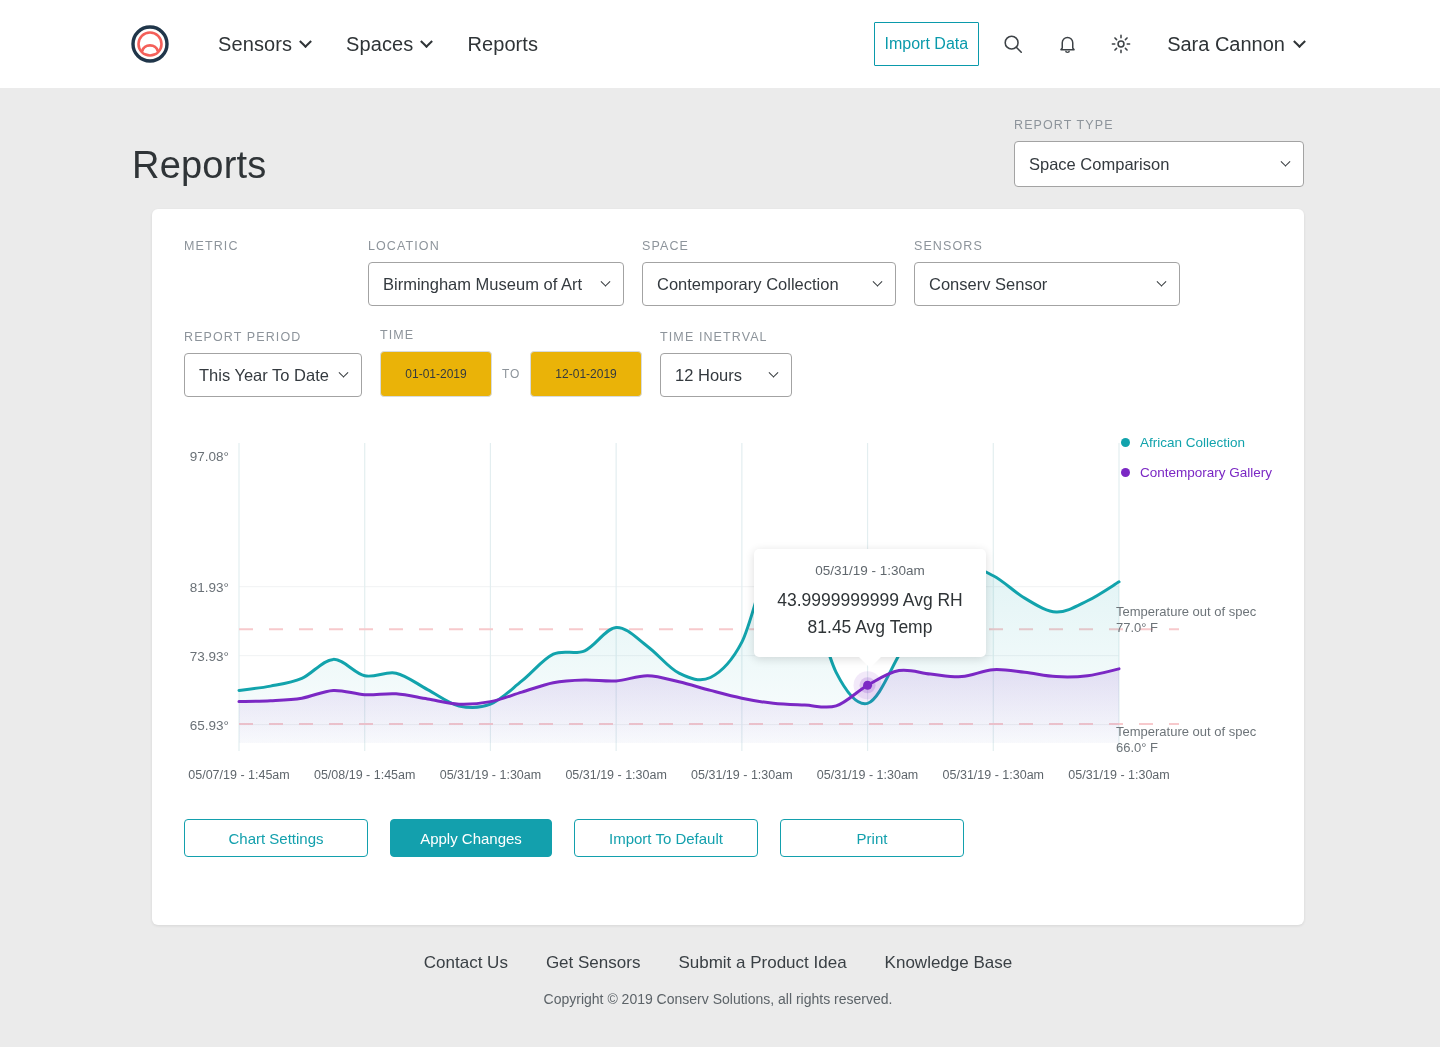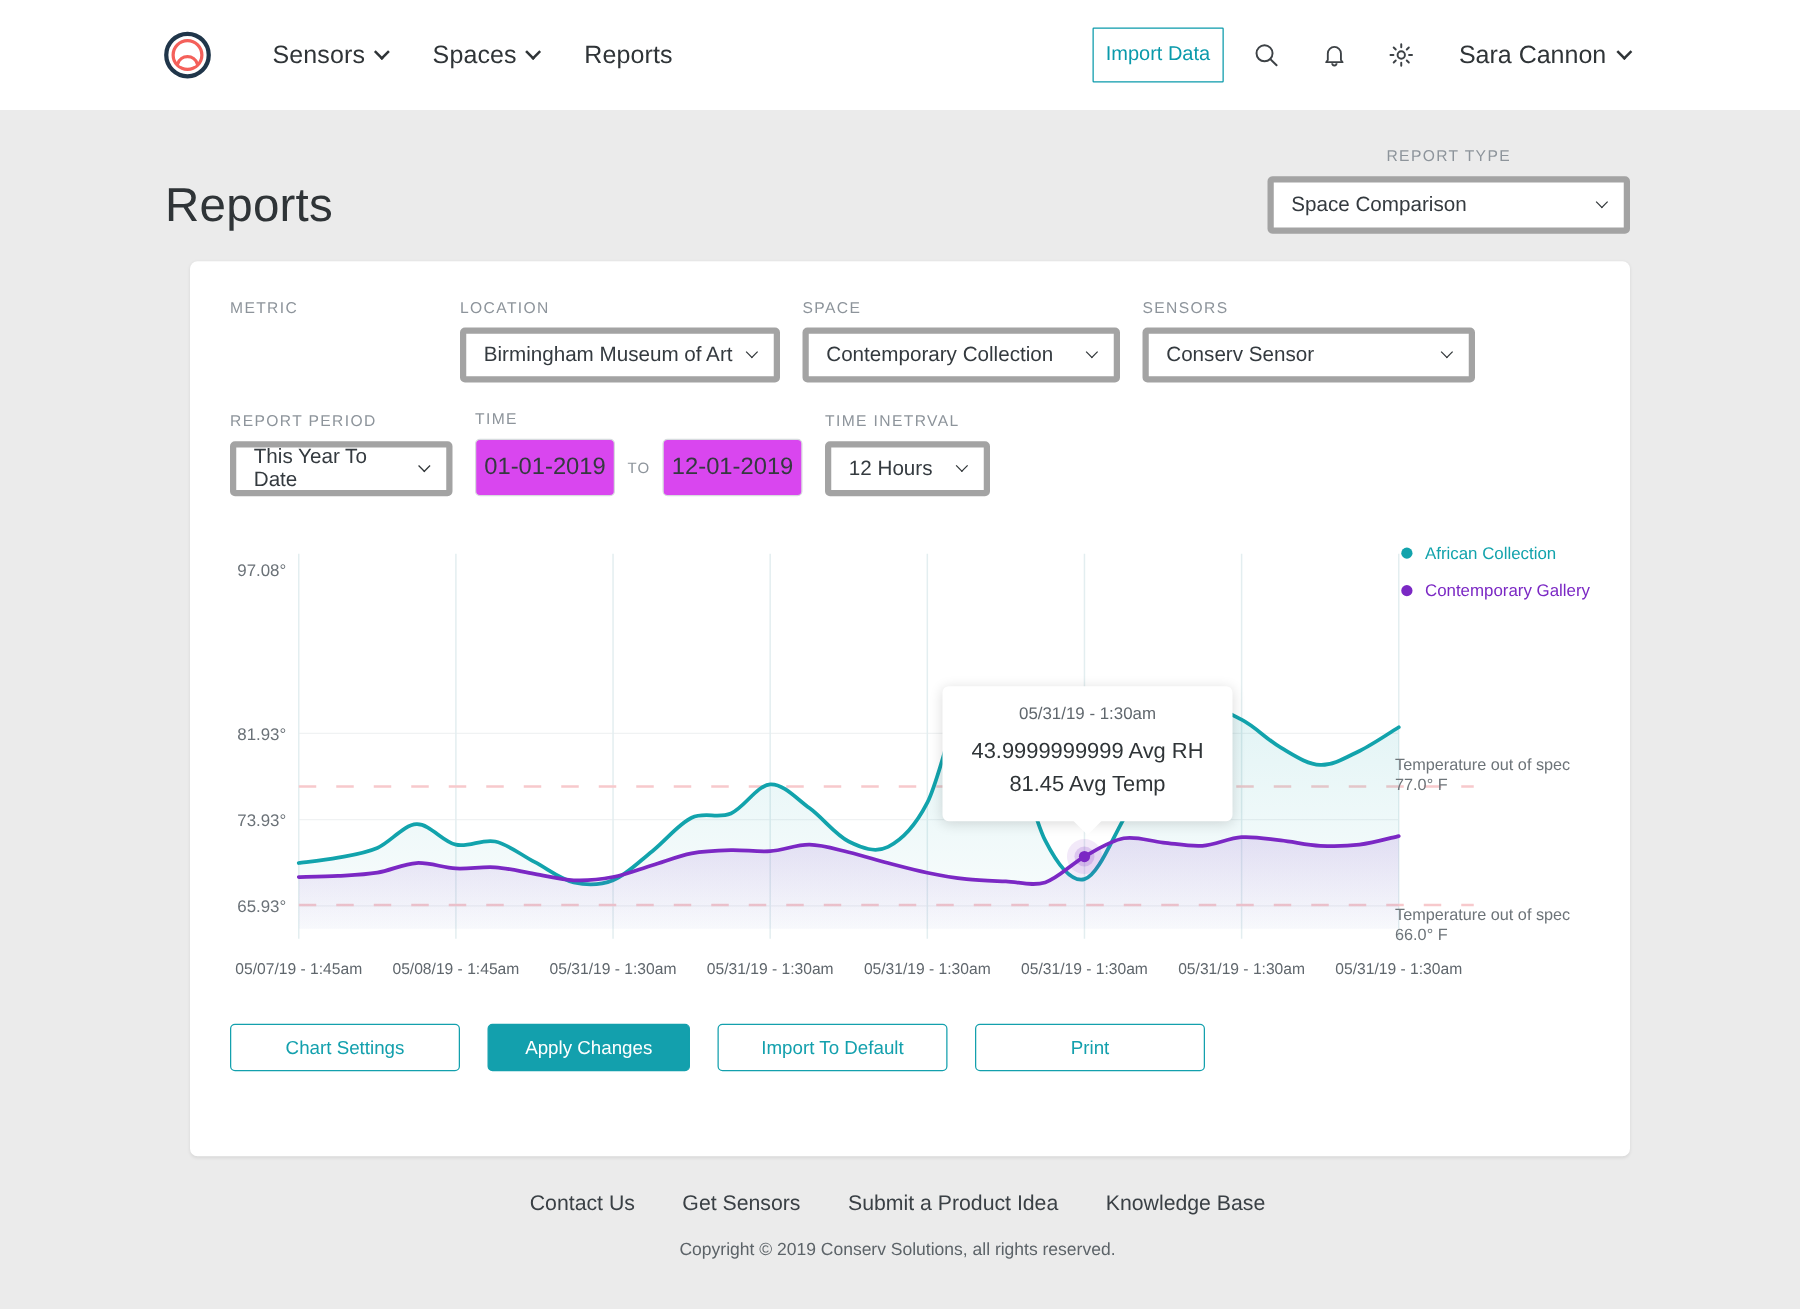--- a/index.html
+++ b/index.html
@@ -49,27 +49,27 @@
     white-space: nowrap;
   }
 
   
   .page { padding: 0 136px 0 132px; }
   .page-head {
     display: flex; align-items: flex-end; justify-content: space-between;
     padding-top: 30px;
   }
   .page-title { font-size: 38px; font-weight: 400; color: #2f3437; letter-spacing: .2px; }
-  .rt-block { width: 290px; text-align: center; }
+  .rt-block { width: 290px; }
   .fld-label {
     font-size: 12.5px; letter-spacing: 1.1px; color: #8d949b;
     text-transform: uppercase; margin-bottom: 9px;
   }
   .select-box {
-    background: #fff; border: 5px solid #a3a3a3; border-radius: 4px;
+    background: #fff; border: 1px solid #a3a3a3; border-radius: 4px;
     height: 44px; display: flex; align-items: center;
     padding: 0 14px; font-size: 16.5px; color: #343a3f; cursor: pointer;
     justify-content: space-between; gap: 10px;
   }
   .select-box.tall { height: 46px; }
 
   
   .card {
     margin-top: 22px; background: #fff; border-radius: 6px;
     box-shadow: 0 1px 3px rgba(0,0,0,.09);
@@ -80,23 +80,23 @@
   .filter-row { display: flex; gap: 18px; }
   .filter-row.second { margin-top: 22px; align-items: flex-end; }
   .f-metric { width: 166px; }
   .f-location { width: 256px; }
   .f-space { width: 254px; }
   .f-sensors { width: 266px; }
   .f-period { width: 178px; }
   .f-interval { width: 132px; }
   .time-group { display: flex; align-items: center; gap: 10px; }
   .date-box {
-    background: #d946ef; border: 1px solid #d7dbde; border-radius: 4px;
+    background: #eab308; border: 1px solid #d7dbde; border-radius: 4px;
     height: 46px; width: 112px; display: flex; align-items: center;
-    justify-content: center; font-size: 19px; color: #343a3f; cursor: text;
+    justify-content: center; font-size: 12px; color: #343a3f; cursor: text;
   }
   .to-lbl { font-size: 12px; letter-spacing: .8px; color: #8d949b; }
 
   
   .chart-area { margin-top: 34px; position: relative; height: 360px; }
   .chart-svg-holder { position: absolute; inset: 0; }
   .legend { position: absolute; right: 0; top: 4px; }
   .legend-row { display: flex; align-items: center; gap: 10px; margin-bottom: 15px; font-size: 13.5px; }
   .legend-dot { width: 9px; height: 9px; border-radius: 50%; }
   .spec-note {

